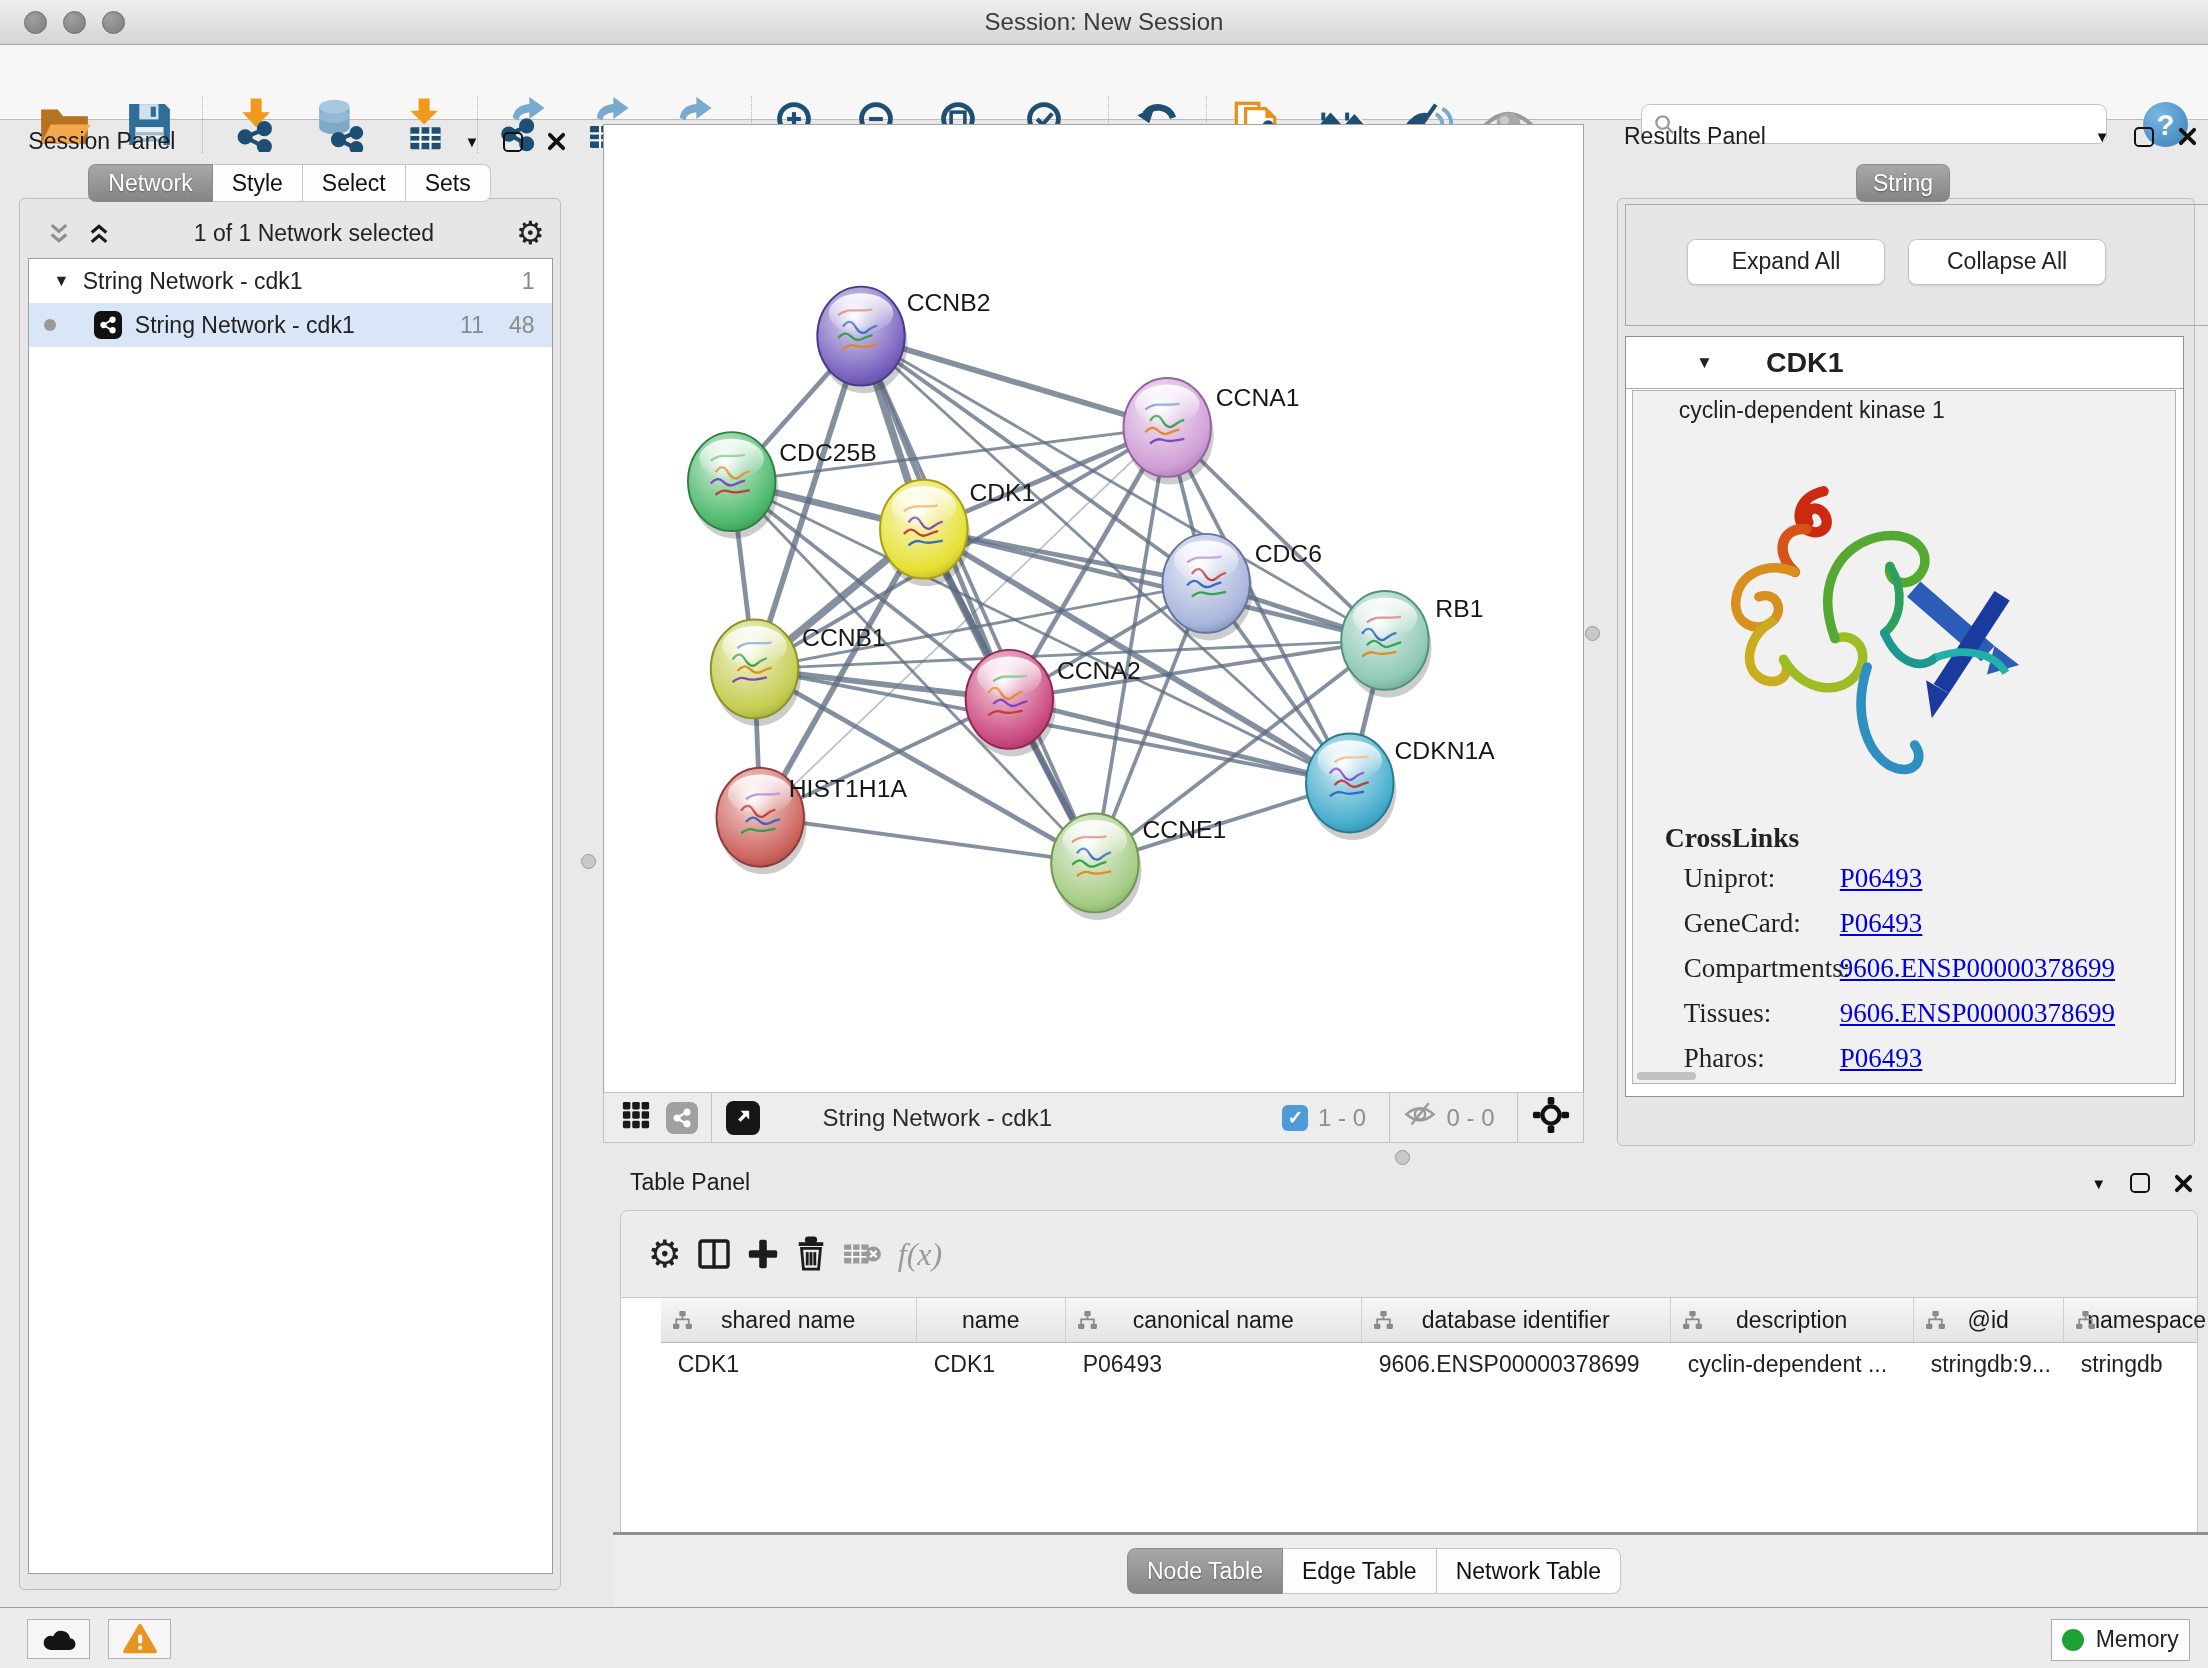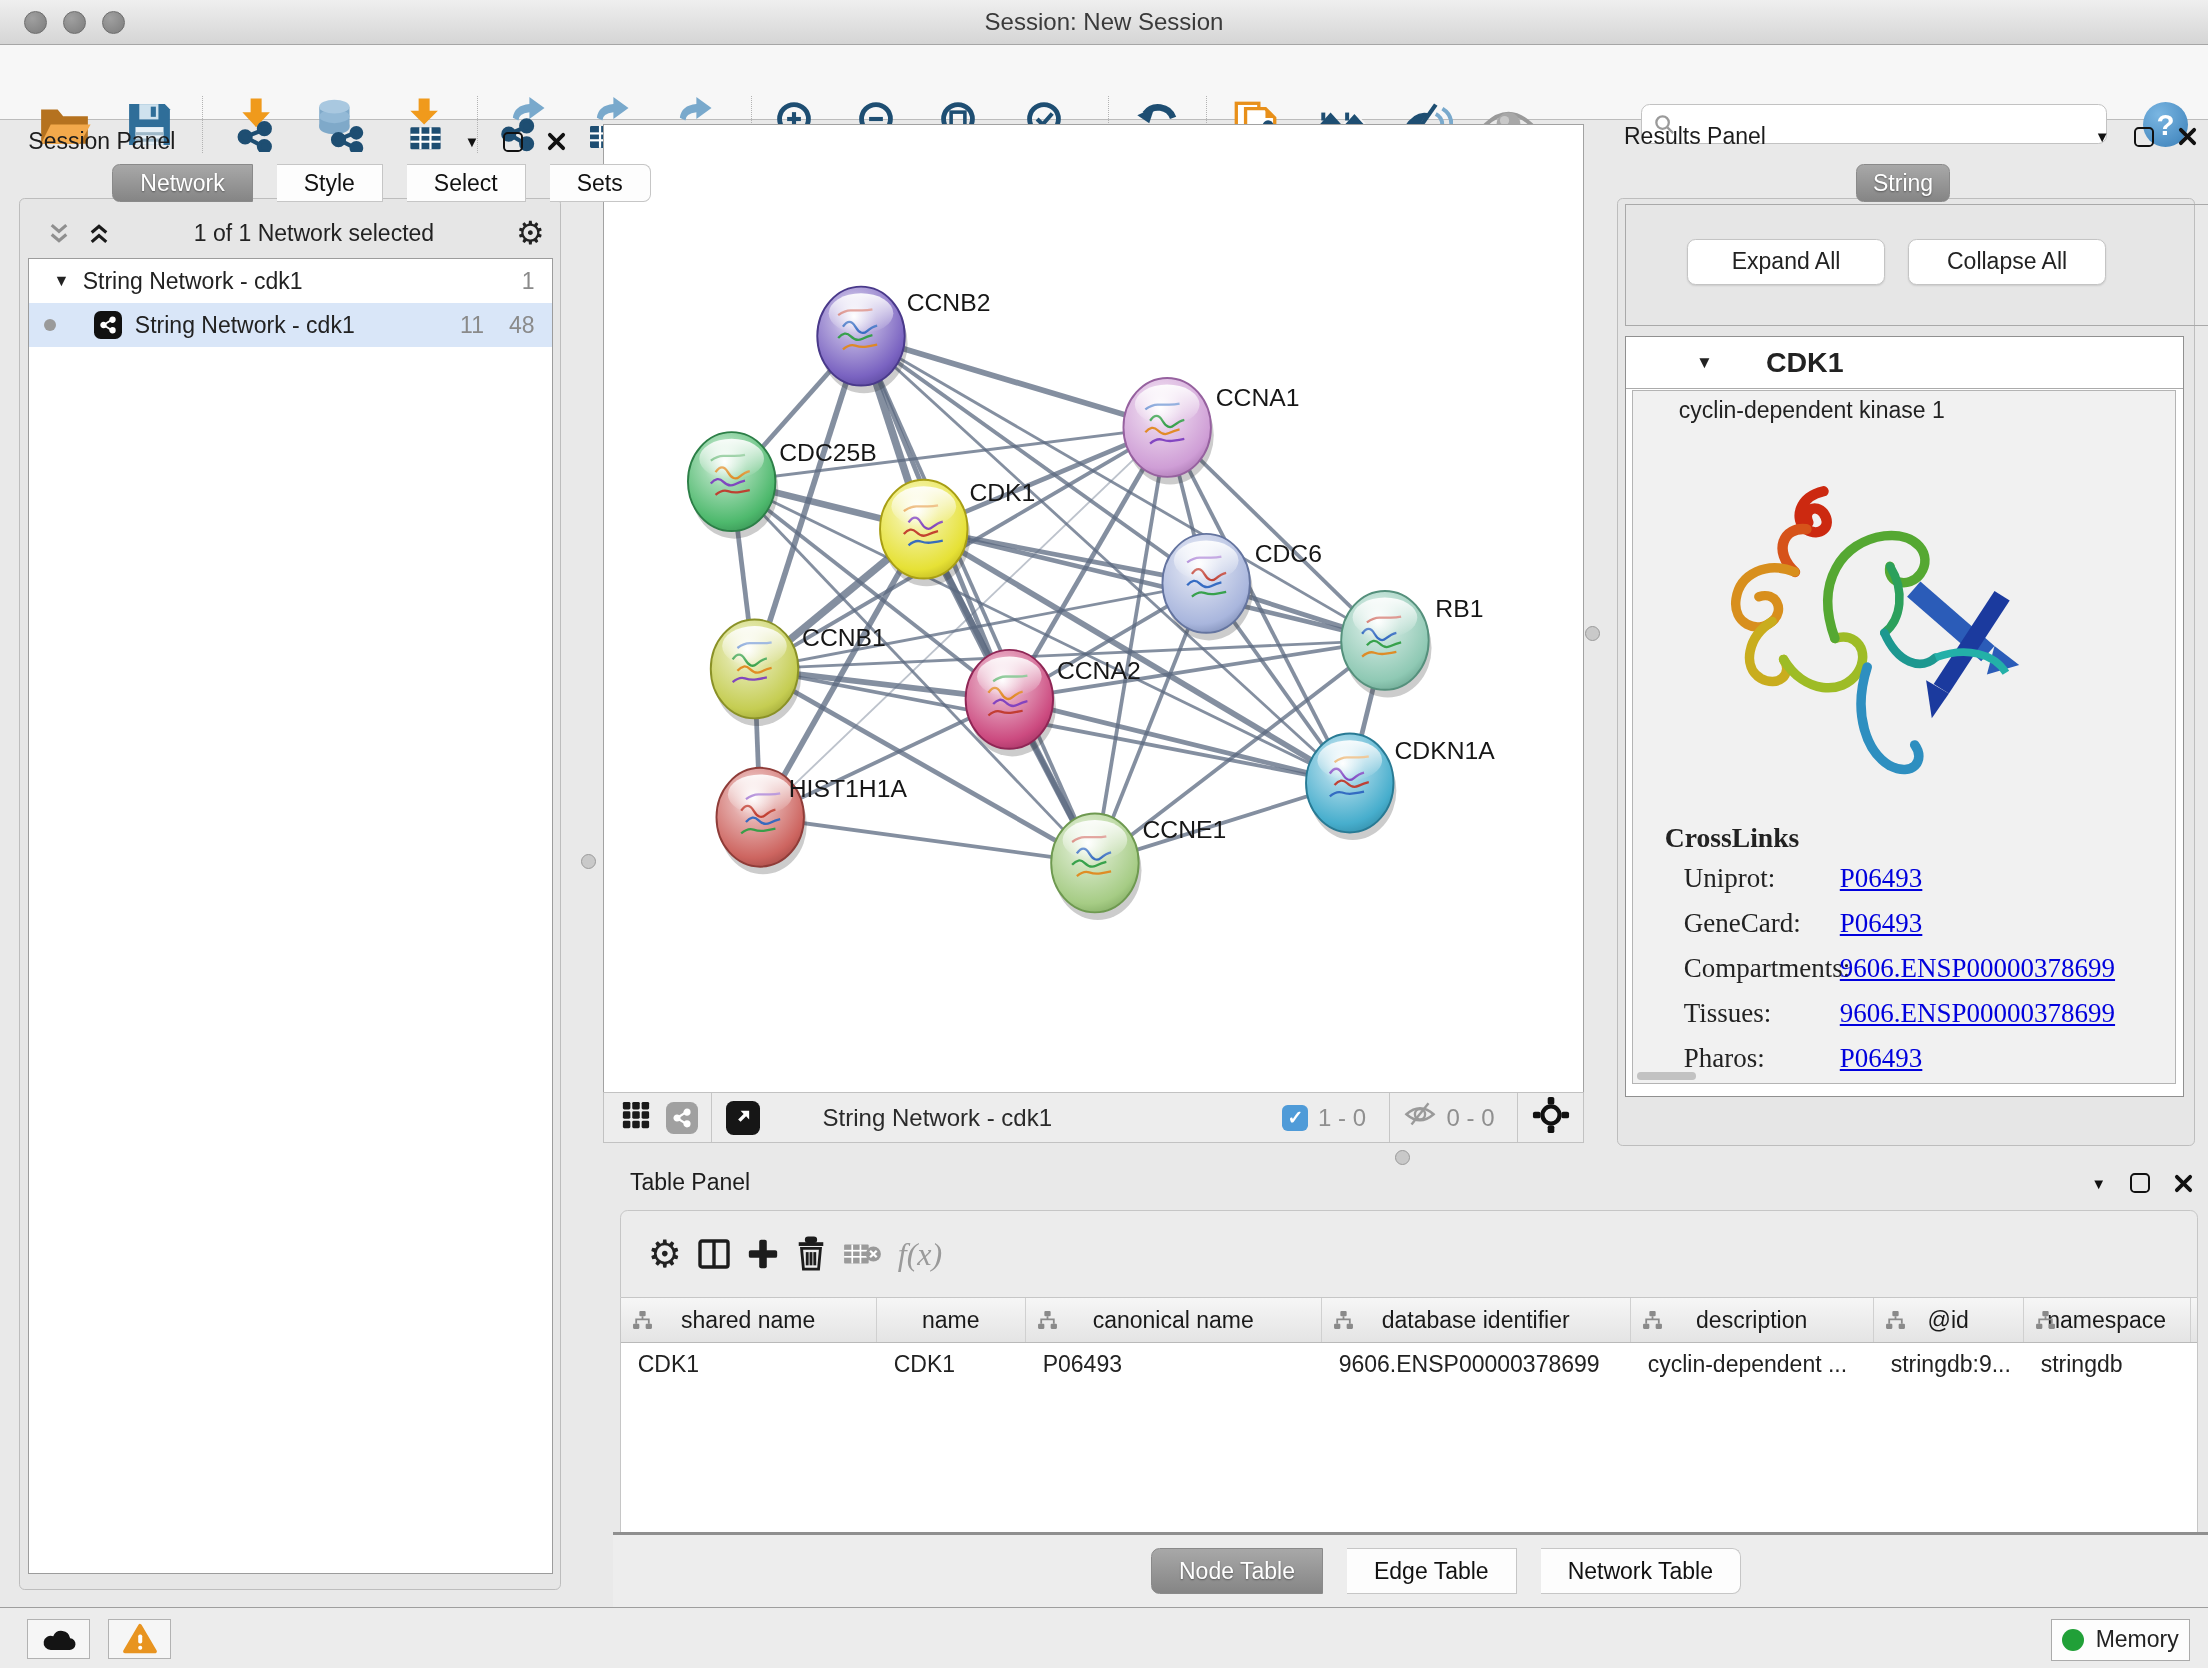--- a/index.html
+++ b/index.html
@@ -21,22 +21,22 @@
           border:1px solid #c2c2c2;border-radius:8.6px;display:flex;align-items:center;padding-left:11.4px;box-sizing:border-box;}
   .search input{border:none;outline:none;font-size:23px;width:409px;background:transparent;font-family:inherit;}
   .help{position:absolute;left:2143px;top:57px;width:45px;height:45px;border-radius:50%;
         background:radial-gradient(circle at 35% 28%,#7ab6e2,#3a7fb8);color:#fff;font-size:29.5px;font-weight:bold;
         display:flex;align-items:center;justify-content:center;}
   
   .panel-title{font-size:23px;color:#1c1c1c;}
   .pc{position:absolute;top:7.6px;display:flex;align-items:center;gap:24px;}
   .pc .caret{font-size:15px;color:#111;line-height:1;}
   .pc .floatbox{width:16px;height:16px;border:2.9px solid #111;border-radius:4.8px;}
-  .tab{height:36px;line-height:36px;padding:0 27px;background:#fdfdfd;border:1px solid #c6c6c6;
-       border-left-width:0;font-size:23px;color:#111;margin-left:24px;}
+  .tab{height:36px;line-height:36px;padding:0 19px;background:#fdfdfd;border:1px solid #c6c6c6;
+       border-left-width:0;font-size:23px;color:#111;}
   .tab:first-child{border-left-width:1px;border-radius:7.6px 0 0 7.6px;}
   .tab:last-child{border-radius:0 7.6px 7.6px 0;}
   .tab.sel{background:linear-gradient(#a8a8a8,#858585);color:#fff;border-color:#8a8a8a;
            text-shadow:0 1px 1.9px rgba(0,0,0,.4);}
   
   .ctrl{position:absolute;left:13.3px;top:124px;width:555px;height:1470px;}
   .ctrl-box{position:absolute;left:5.7px;top:74px;width:542px;height:1392px;background:#e6e6e6;
             border:1px solid #bdbdbd;border-radius:5.7px;box-sizing:border-box;}
   .ctrl-tabs{position:absolute;left:75px;top:40px;display:flex;z-index:2;}
   .ctrl-row{position:absolute;left:9.5px;right:9.5px;top:13.3px;height:42px;display:flex;align-items:center;font-size:23px;}
@@ -73,21 +73,21 @@
   .xl-row{position:relative;height:45px;font-family:"Liberation Serif",serif;font-size:27px;}
   .xl-label{position:absolute;left:51px;}
   .xl-value{position:absolute;left:207px;color:#0000dd;text-decoration:underline;cursor:pointer;}
   .res-nub{position:absolute;left:3.8px;bottom:2.9px;width:59px;height:8.6px;background:#c2c2c2;border-radius:3.8px;}
   
   .tablep{position:absolute;left:613px;top:1156px;width:1595px;height:378px;}
   .tp-toolbar{position:absolute;left:6.7px;top:54px;width:1578px;height:88px;background:#ececec;
               border:1px solid #c6c6c6;border-radius:7.6px 7.6px 0 0;display:flex;align-items:center;box-sizing:border-box;}
   .tp-tool{margin-left:14px;display:flex;align-items:center;}
   .fx{font-family:"Liberation Serif",serif;font-style:italic;font-size:32px;color:#9a9a9a;}
-  .ttable{position:absolute;left:6.7px;top:142px;width:1578px;height:234px;background:#fff;border-left:1px solid #c6c6c6;border-right:1px solid #c6c6c6;box-sizing:border-box;}
+  .ttable{position:absolute;left:6.7px;top:142px;width:1578px;height:234px;background:#fff;border-left:1px solid #c6c6c6;border-right:1px solid #c6c6c6;box-sizing:border-box;padding-left:40px;}
   .t-head{display:flex;height:44px;background:linear-gradient(#f6f6f6,#e4e4e4);border-bottom:1px solid #b9b9b9;}
   .th{position:relative;display:flex;align-items:center;justify-content:center;font-size:23px;color:#1a1a1a;
       border-right:1px solid #d0d0d0;box-sizing:border-box;overflow:hidden;white-space:nowrap;flex:none;}
   .th svg{position:absolute;left:11.4px;}
   .t-row{display:flex;height:42px;}
   .td{display:flex;align-items:center;padding-left:17px;font-size:23px;box-sizing:border-box;
       overflow:hidden;white-space:nowrap;flex:none;}
   .hthumb{position:absolute;left:21px;top:355px;width:147px;height:12.4px;background:#bdbdbd;border-radius:6.7px;}
   .table-bottom-line{position:absolute;left:613px;top:1532px;width:1595px;height:2.9px;background:#8f8f8f;}
   .tabs-strip{position:absolute;left:613px;top:1535px;width:1595px;height:72px;background:#ededed;}

